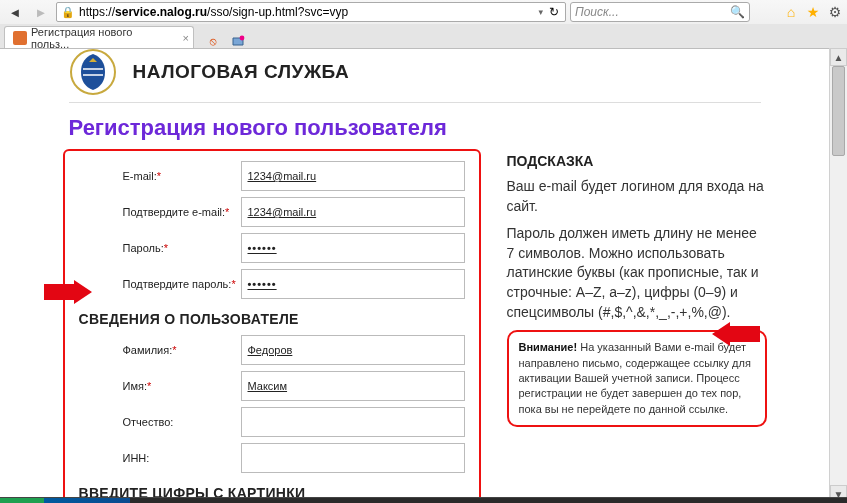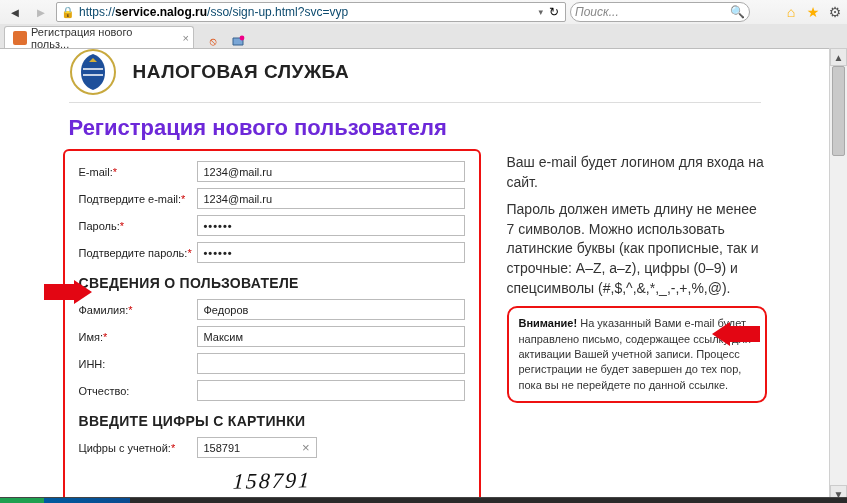--- a/index.html
+++ b/index.html
@@ -5,25 +5,25 @@
   * { box-sizing: border-box; margin: 0; padding: 0; }
   body { font-family: Arial, sans-serif; font-size: 12px; background: #fff; overflow: hidden; }
 
   
   .chrome { background: linear-gradient(#f7f7f7,#e9e9e9); border-bottom: 1px solid #bdbdbd; }
   .chrome-row { display: flex; align-items: center; height: 24px; padding: 0 4px; gap: 4px; }
   .nav-btn { width: 22px; height: 20px; display:flex;align-items:center;justify-content:center;font-size:13px;color:#404040;border:1px solid transparent;border-radius:2px;cursor:default; }
   .addr-wrap { flex: 0 0 510px; display:flex;align-items:center;border:1px solid #aaa;background:#fff;height:20px;border-radius:2px;padding:0 4px;gap:4px; }
   .addr-lock { width:14px;height:14px;display:inline-flex;align-items:center;justify-content:center;font-size:11px;color:#3a3a3a; }
   .addr-text { font-size: 12px; color: #222; white-space: nowrap; overflow:hidden; }
-  .addr-text .proto { color:#0c4a6e; }
+  .addr-text .proto { color:#000000; }
   .addr-text .host { color:#000;font-weight:700; }
   .addr-arrow { margin-left:auto;font-size:9px;color:#666; }
   .refresh { padding:0 2px; }
-  .search-wrap { flex:1;display:flex;align-items:center;border:1px solid #aaa;background:#fff;height:20px;border-radius:10px;padding:0 4px;gap:4px;max-width:180px; }
+  .search-wrap { flex:1;display:flex;align-items:center;border:1px solid #aaa;background:#fff;height:20px;border-radius:3px;padding:0 4px;gap:4px;max-width:180px; }
   .search-icon { font-size:12px;color:#666; }
   .search-ph { font-size:12px;color:#888;font-style:italic; }
   .chrome-right { margin-left:auto;display:flex;gap:6px;align-items:center; }
   .chrome-ico { width:16px;height:16px;display:inline-flex;align-items:center;justify-content:center;font-size:14px; }
   .ico-home { color:#ffb000; }
   .ico-star { color:#ffb000; }
   .ico-gear { color:#555; }
 
   .tabs-row { display:flex;align-items:flex-end;height:24px;background:#e5e5e5;padding:0 4px;gap:8px; }
   .tab { background:#fff;border:1px solid #c0c0c0;border-bottom:none;border-radius:3px 3px 0 0;padding:2px 20px 2px 8px;font-size:11px;color:#333;position:relative;display:flex;align-items:center;gap:4px;height:22px;max-width:190px; }
@@ -50,23 +50,23 @@
 
   .page-title { color:#6d28d9;font-size:22px;font-weight:700;padding:6px 14px 8px; }
 
   .content { display:flex;gap:26px;padding:0 8px 14px; }
 
   
   .form-box { flex:0 0 418px;border:2px solid #e11;border-radius:6px;padding:10px 14px 14px; }
   h3.section { font-size:14px;font-weight:700;color:#222;margin:0 0 8px;letter-spacing:.3px; }
   h3.section.mt { margin-top:12px; }
   .field { display:flex;align-items:center;margin-bottom:6px; }
-  .field label { flex:0 0 118px;font-size:11px;color:#222; }
+  .field label { flex:0 0 118px;font-size:11px;color:#222;margin-left:44px; }
   .field label .req { color:#c00; }
-  .field .inp { flex:1;height:21px;border:1px solid #bbb;background:#fff;padding:0 6px;font-size:11px;color:#222;position:relative;display:flex;align-items:center; }
+  .field .inp { flex:1;height:30px;border:1px solid #bbb;background:#fff;padding:0 6px;font-size:11px;color:#222;position:relative;display:flex;align-items:center;text-decoration:underline; }
   .inp .val { white-space:nowrap; }
   .inp .dots { letter-spacing:1px;font-weight:700; }
   .inp .clear { margin-left:auto;font-size:13px;color:#888;cursor:default; }
 
   .captcha-wrap { text-align:center;margin-top:8px; }
   .captcha-img { display:inline-block;padding:2px 10px;font-family:'Comic Sans MS',cursive;font-size:22px;font-style:italic;color:#111;transform:skew(-4deg) rotate(-1deg);letter-spacing:2px; }
 
   
   .hint-col { flex:1;padding-top:4px; }
   .hint-title { font-size:14px;font-weight:700;color:#222;margin-bottom:8px; }
@@ -177,27 +177,27 @@
               <span class="val">Федоров</span>
             </div>
         </div>
         <div class="field">
           <label><span>Имя:</span><span class="req">*</span></label>
           <div class="inp">
               <span class="val">Максим</span>
             </div>
         </div>
         <div class="field">
+          <label><span>Отчество:</span></label>
+          <div class="inp">
+              <span class="val"></span>
+            </div>
+        </div>
+        <div class="field">
           <label><span>ИНН:</span></label>
-          <div class="inp">
-              <span class="val"></span>
-            </div>
-        </div>
-        <div class="field">
-          <label><span>Отчество:</span></label>
           <div class="inp">
               <span class="val"></span>
             </div>
         </div>
 
         <h3 class="section mt">ВВЕДИТЕ ЦИФРЫ С КАРТИНКИ</h3>
 
         <div class="field">
           <label><span>Цифры с учетной:</span><span class="req">*</span></label>
           <div class="inp" style="flex:0 0 120px">
@@ -205,20 +205,21 @@
             <span class="clear">×</span>
           </div>
         </div>
 
         <div class="captcha-wrap">
           <span class="captcha-img">158791</span>
         </div>
       </div>
 
       <div class="hint-col">
+        <div class="hint-title">ПОДСКАЗКА</div>
         <p class="hint-p">Ваш e-mail будет логином для входа на сайт.</p>
         <p class="hint-p">Пароль должен иметь длину не менее 7 символов. Можно использовать латинские буквы (как прописные, так и строчные: A–Z, a–z), цифры (0–9) и спецсимволы (#,$,^,&amp;,*,_,-,+,%,@).</p>
         <div class="hint-box">
           <b>Внимание!</b><span> На указанный Вами e-mail будет направлено письмо, содержащее ссылку для активации Вашей учетной записи. Процесс регистрации не будет завершен до тех пор, пока вы не перейдете по данной ссылке.</span>
         </div>
       </div>
     </div>
 
   </div>
 </div>

